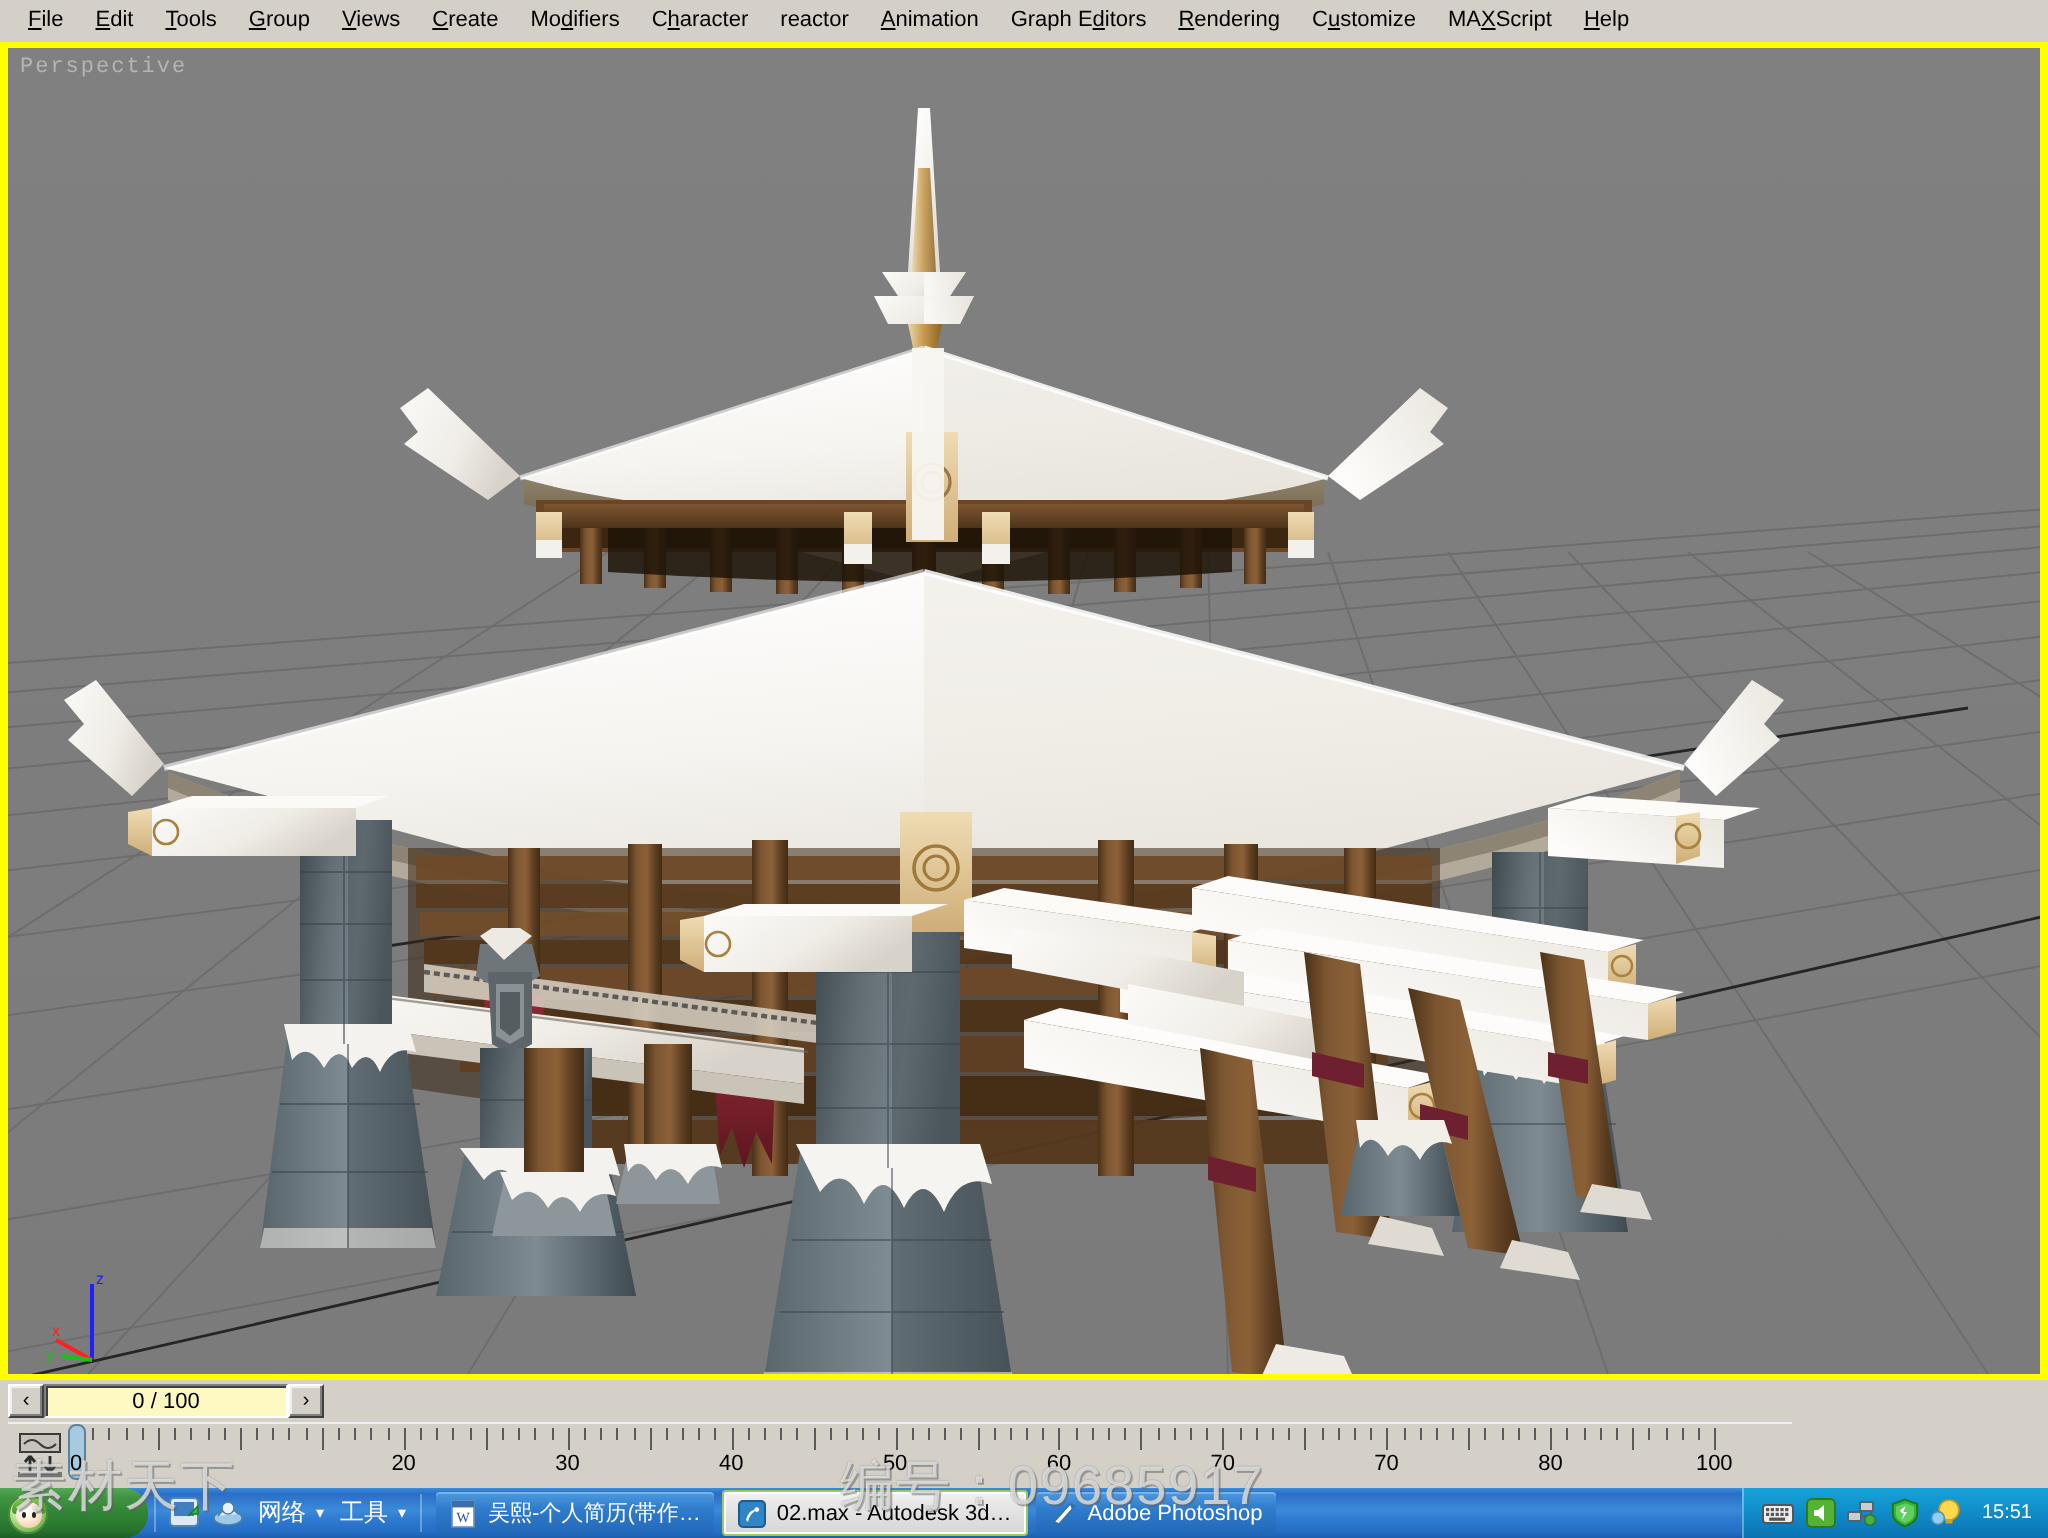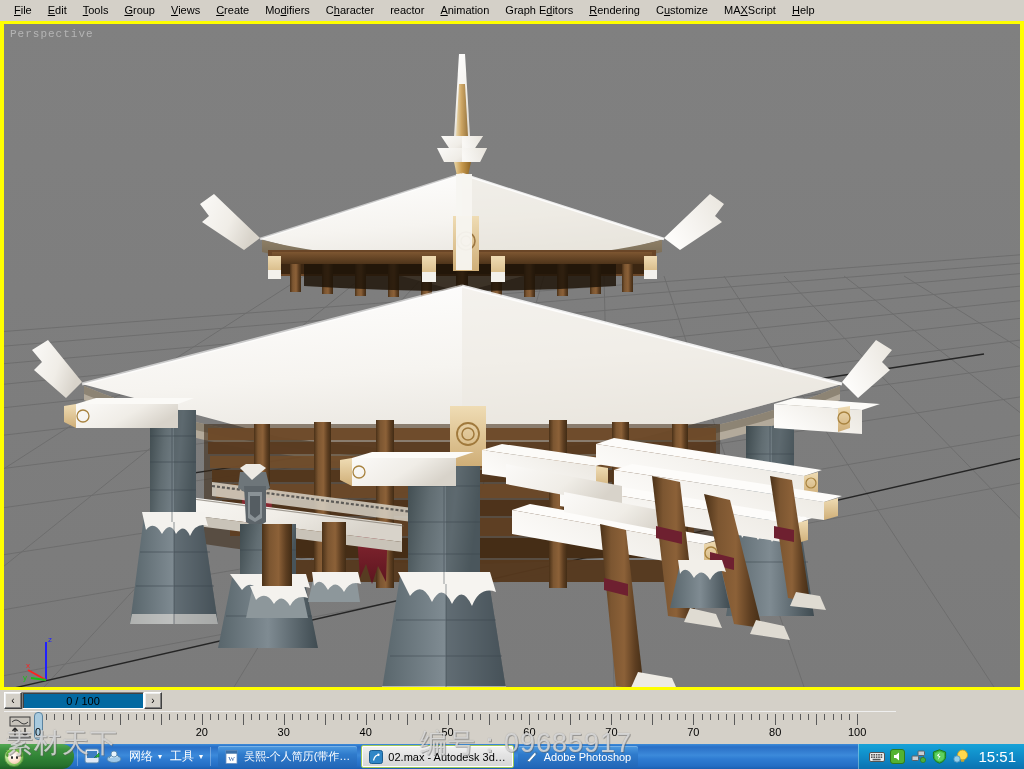--- a/index.html
+++ b/index.html
@@ -71,21 +71,21 @@
   }
   .tf-btn{
     width:18px;background:#d4d0c8;
     border:1px solid #fff;border-right-color:#404040;border-bottom-color:#404040;
     box-shadow:inset -1px -1px 0 #808080, inset 1px 1px 0 #eeeeee;
     display:flex;align-items:center;justify-content:center;
     font-size:10px;color:#000;cursor:default;box-sizing:border-box;
   }
   #tf-value{
     flex:1;margin:0 0;
-    background:#0369a1;
+    background:#fef9c3;
     border:1px solid #808080;border-right-color:#fff;border-bottom-color:#fff;
     box-shadow:inset 1px 1px 0 #404040;
     display:flex;align-items:center;justify-content:center;
     font-size:11px;color:#000;box-sizing:border-box;
   }
 
   
   #trackbar{
     position:absolute;left:4px;top:21px;width:892px;height:30px;
     background:#d4d0c8;
@@ -204,21 +204,21 @@
   }
   .taskbtn .ti{margin-right:5px;display:flex;align-items:center;flex:none;}
 
   #tray{
     margin-left:auto;height:25px;flex:none;display:flex;align-items:center;
     padding:0 6px 0 8px;
     background:linear-gradient(to bottom,#18a2d8 0%,#139ad2 20%,#0f86c4 60%,#0b72b0 100%);
     box-shadow:inset 1px 0 0 rgba(255,255,255,0.35);
   }
   .tray-icon{width:17px;height:17px;margin:0 2px;display:flex;align-items:center;justify-content:center;cursor:default;flex:none;}
-  #clock{color:#fff;font-size:15px;margin-left:7px;margin-right:2px;white-space:nowrap;}
+  #clock{color:#fff;font-size:10px;margin-left:7px;margin-right:2px;white-space:nowrap;}
 </style>
 </head>
 <body>
 
 <div id="app">
 
   <div id="menubar">
       <div class="menu-item"><u>F</u>ile</div>
       <div class="menu-item"><u>E</u>dit</div>
       <div class="menu-item"><u>T</u>ools</div>

